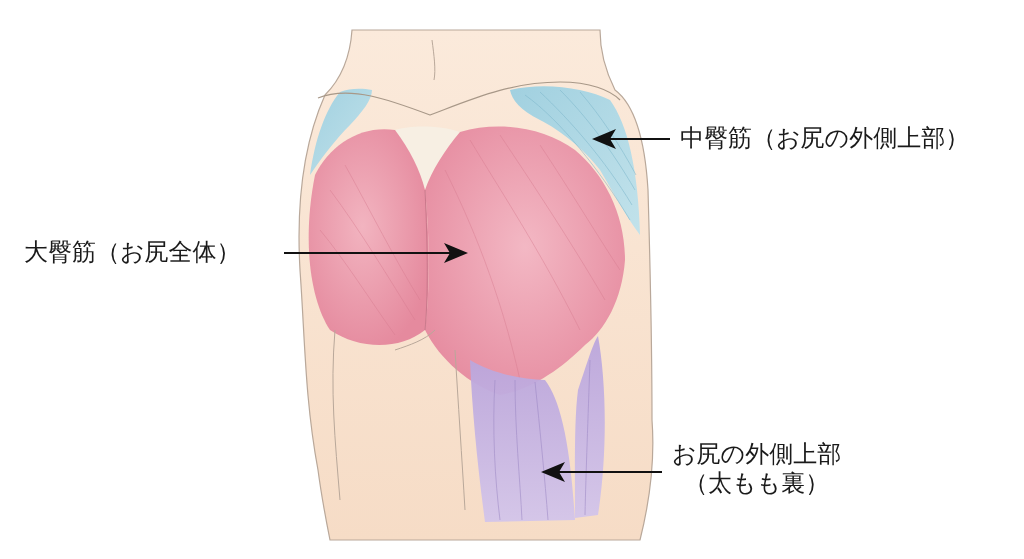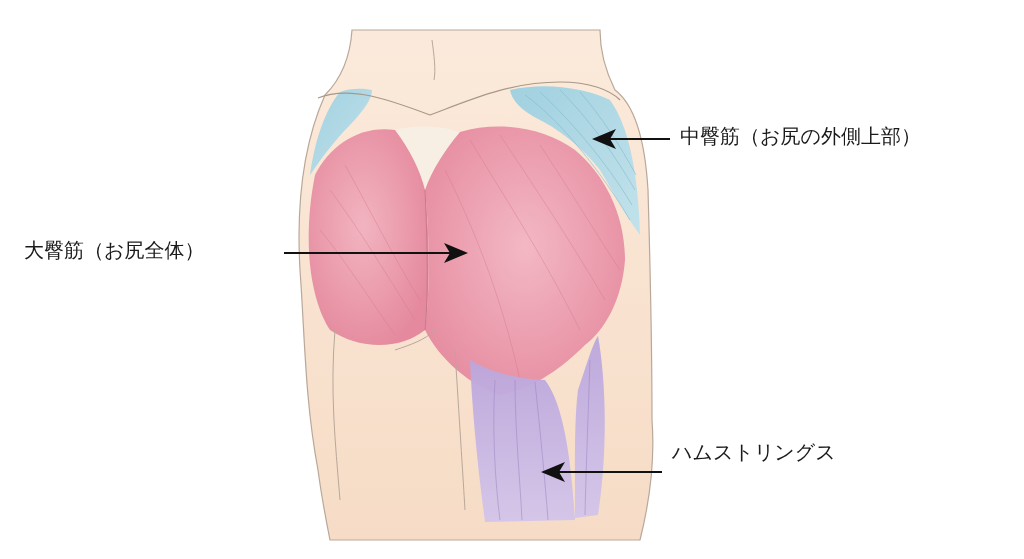--- a/index.html
+++ b/index.html
@@ -1,19 +1,19 @@
 <!DOCTYPE html>
 <html><head>
 <meta charset="utf-8">
 <style>
   html, body { margin: 0; padding: 0; background: #ffffff; }
   body { width: 1024px; height: 559px; position: relative; overflow: hidden;
          font-family: "DejaVu Sans", sans-serif; }
   .illustration { position: absolute; left: 0; top: 0; width: 1024px; height: 559px; }
-  .label { position: absolute; color: #1a1a1a; font-size: 20px; white-space: nowrap; line-height: 1.2; }
+  .label { position: absolute; color: #1a1a1a; font-size: 24px; white-space: nowrap; line-height: 1.2; }
   .label-gmed { left: 680px; top: 124px; }
   .label-gmax { left: 24px; top: 238px; }
   .label-ham { left: 672px; top: 440px; text-align: center; }
   .label-ham span { display: block; }
 </style>
 </head>
 <body>
 
 <svg class="illustration" viewBox="0 0 1024 559" xmlns="http://www.w3.org/2000/svg">
   <defs>
@@ -93,14 +93,15 @@
   <path d="M395 350 C410 345 425 340 435 330" stroke="#b9a89a" stroke-width="1" fill="none"></path>
 
   <line x1="670" y1="139" x2="596" y2="139" stroke="#111" stroke-width="2" marker-end="url(#arrowHead)"></line>
   <line x1="284" y1="253" x2="464" y2="253" stroke="#111" stroke-width="2" marker-end="url(#arrowHead)"></line>
   <line x1="662" y1="472" x2="545" y2="472" stroke="#111" stroke-width="2" marker-end="url(#arrowHead)"></line>
 </svg>
 
 <div class="label label-gmed">中臀筋（お尻の外側上部）</div>
 <div class="label label-gmax">大臀筋（お尻全体）</div>
 <div class="label label-ham">
-  <span>ハムストリングス</span>
+  <span>お尻の外側上部</span>
+  <span>（太もも裏）</span>
 </div>
 
 </body></html>

